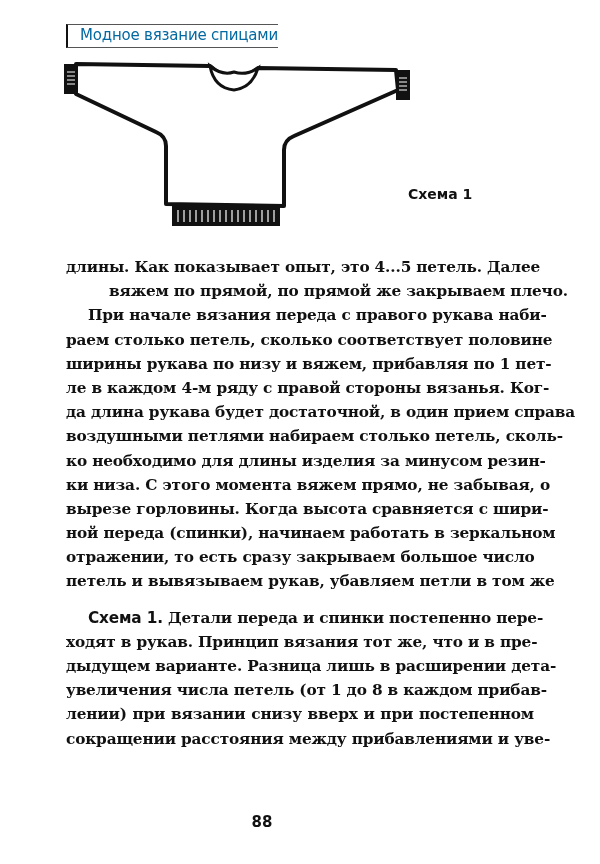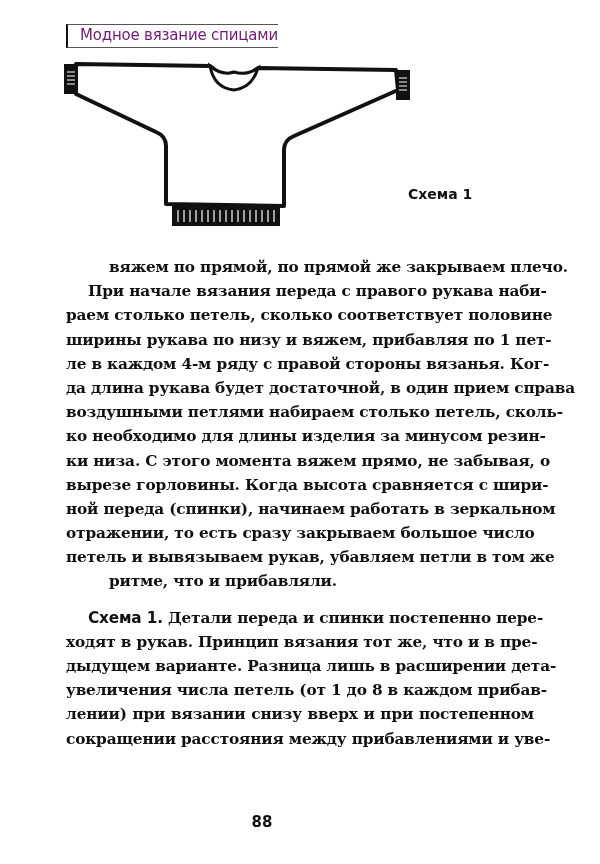--- a/index.html
+++ b/index.html
@@ -3,21 +3,21 @@
   <meta charset="utf-8">
   <style>
     html, body { margin:0; padding:0; background:#fff; }
     body { width:600px; height:864px; position:relative; overflow:hidden; color:#111; }
     .header-box {
       position:absolute; left:66px; top:24px; width:210px; height:22px;
       border-left:2px solid #111; border-top:1px solid #555; border-bottom:1px solid #555;
     }
     .header-text {
       position:absolute; left:12px; top:1px;
-      font-family:"DejaVu Sans", sans-serif; font-size:15px; color:#701a75; white-space:nowrap;
+      font-family:"DejaVu Sans", sans-serif; font-size:15px; color:#0369a1; white-space:nowrap;
       letter-spacing:-0.2px;
     }
     .figure { position:absolute; left:62px; top:58px; width:360px; height:180px; }
     .fig-caption {
       position:absolute; left:408px; top:186px;
       font-family:"DejaVu Sans", sans-serif; font-weight:bold; font-size:14px;
     }
     .body-text {
       position:absolute; left:66px; top:255px; width:468px;
       font-family:"DejaVu Serif", serif; font-weight:bold; font-size:15.3px; line-height:24.2px;
@@ -82,36 +82,36 @@
       <line x1="200" y1="152" x2="200" y2="164"></line>
         <line x1="206" y1="152" x2="206" y2="164"></line>
       <line x1="212" y1="152" x2="212" y2="164"></line>
     </g>
   </svg>
 </div>
 <div class="fig-caption">Схема 1</div>
 
 <div class="body-text">
   <div>
+    <span class="line">длины. Как показывает опыт, это 4...5 петель. Далее</span>
     <span class="line last">вяжем по прямой, по прямой же закрываем плечо.</span>
   </div>
   <div>
     <span class="line indent">При начале вязания переда с правого рукава наби-</span>
     <span class="line">раем столько петель, сколько соответствует половине</span>
     <span class="line">ширины рукава по низу и вяжем, прибавляя по 1 пет-</span>
     <span class="line">ле в каждом 4-м ряду с правой стороны вязанья. Ког-</span>
     <span class="line">да длина рукава будет достаточной, в один прием справа</span>
     <span class="line">воздушными петлями набираем столько петель, сколь-</span>
     <span class="line">ко необходимо для длины изделия за минусом резин-</span>
     <span class="line">ки низа. С этого момента вяжем прямо, не забывая, о</span>
     <span class="line">вырезе горловины. Когда высота сравняется с шири-</span>
     <span class="line">ной переда (спинки), начинаем работать в зеркальном</span>
     <span class="line">отражении, то есть сразу закрываем большое число</span>
     <span class="line">петель и вывязываем рукав, убавляем петли в том же</span>
-    <span class="line last">ритме, что и прибавляли.</span>
   </div>
   <div class="gap"></div>
   <div>
     <span class="line indent"><span class="bold-lead">Схема 1.</span><span> Детали переда и спинки постепенно пере-</span></span>
     <span class="line">ходят в рукав. Принцип вязания тот же, что и в пре-</span>
     <span class="line">дыдущем варианте. Разница лишь в расширении дета-</span>
     <span class="line">увеличения числа петель (от 1 до 8 в каждом прибав-</span>
     <span class="line">лении) при вязании снизу вверх и при постепенном</span>
     <span class="line">сокращении расстояния между прибавлениями и уве-</span>
   </div>

